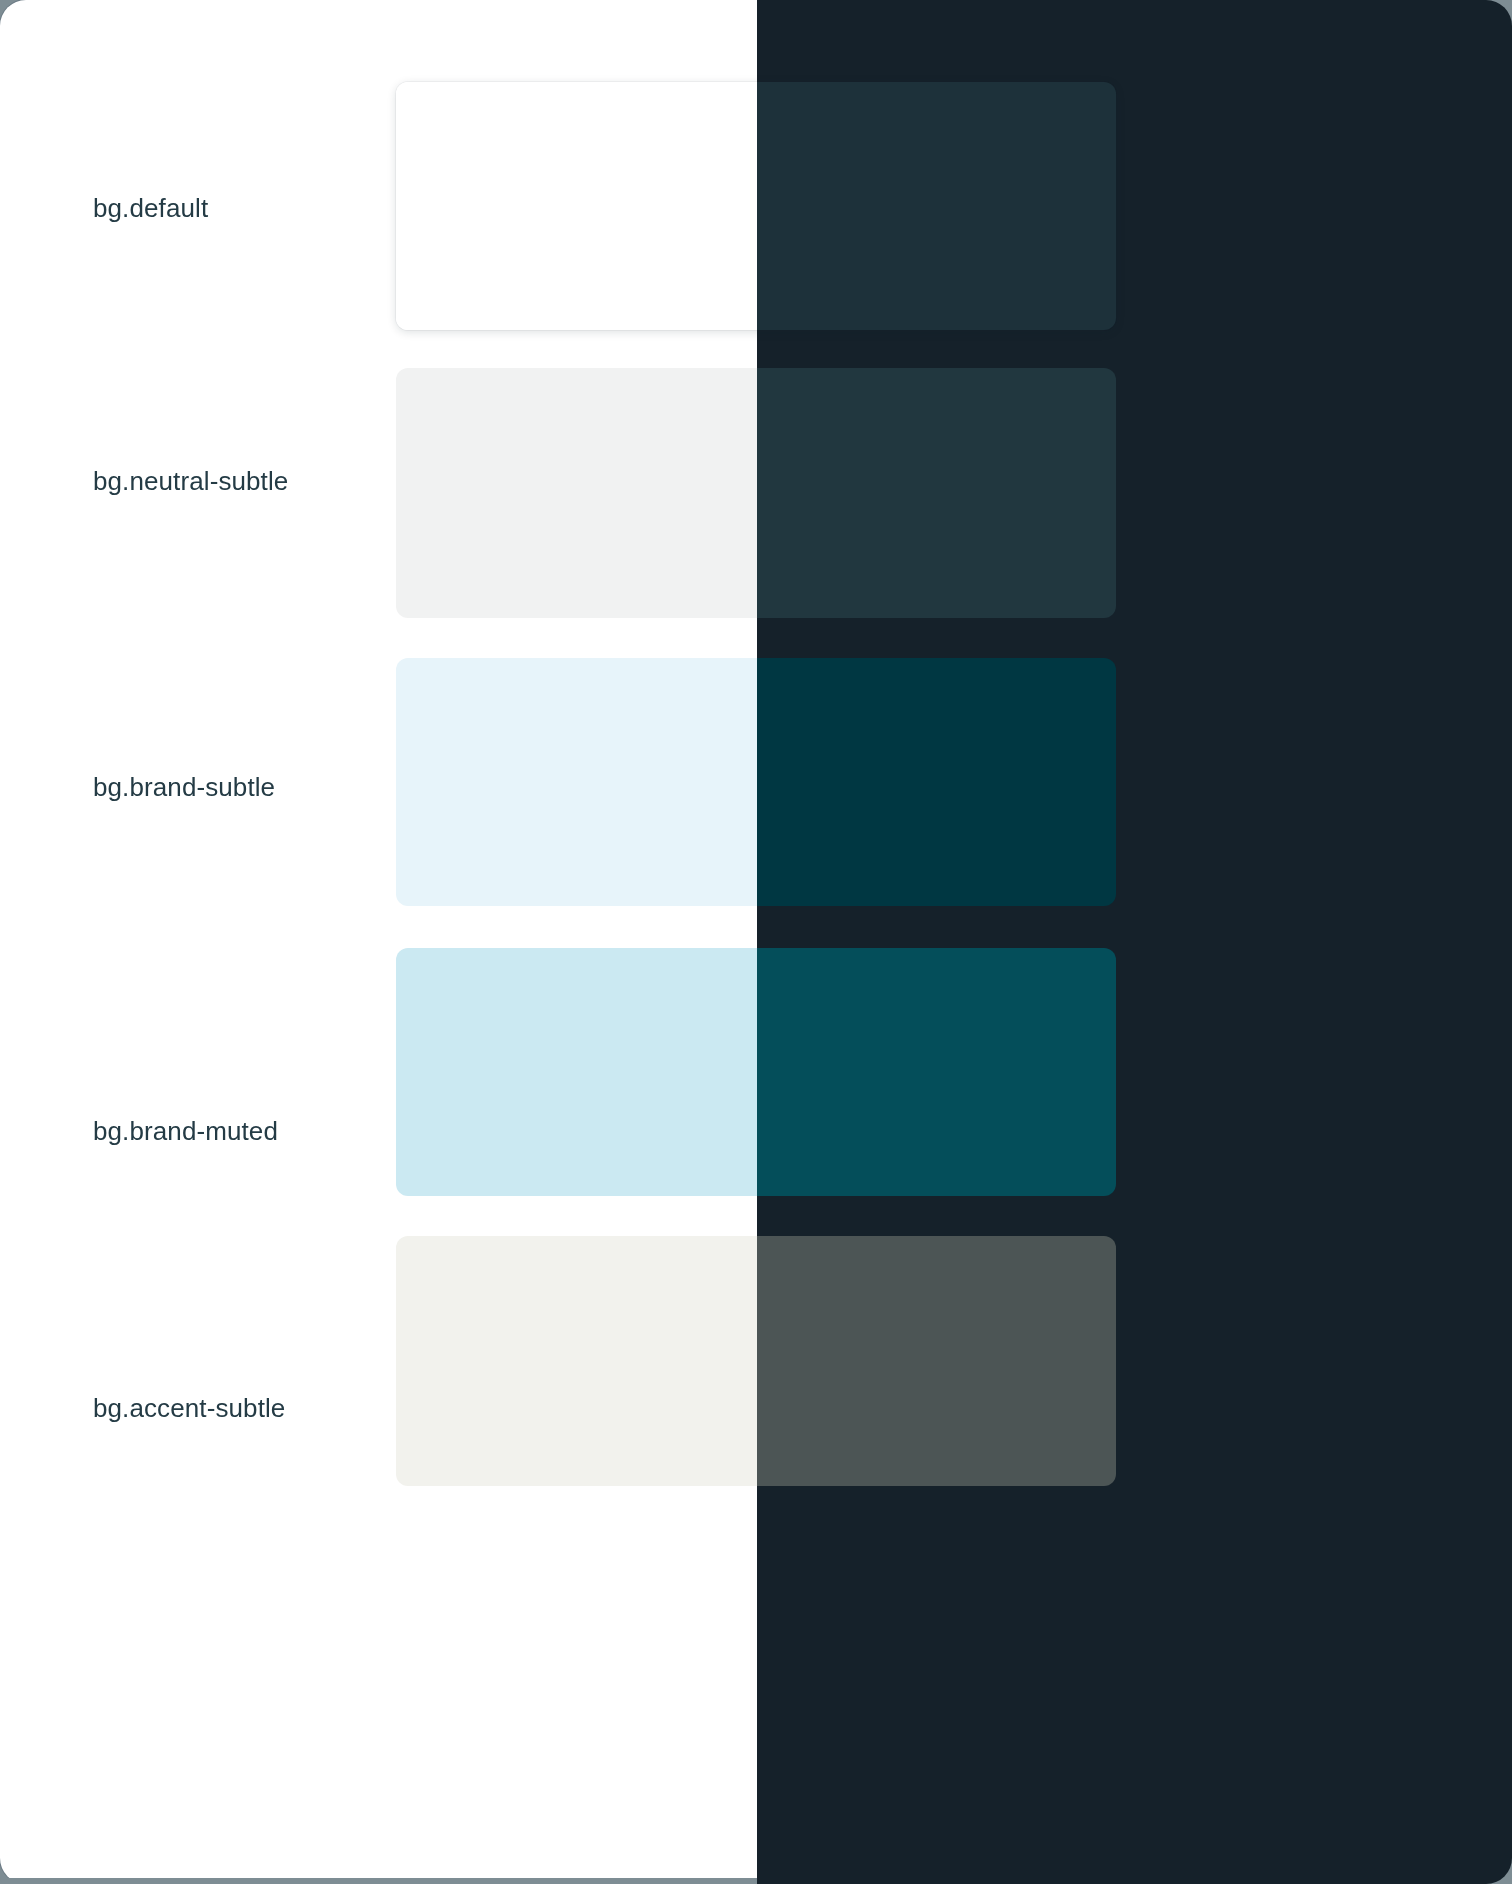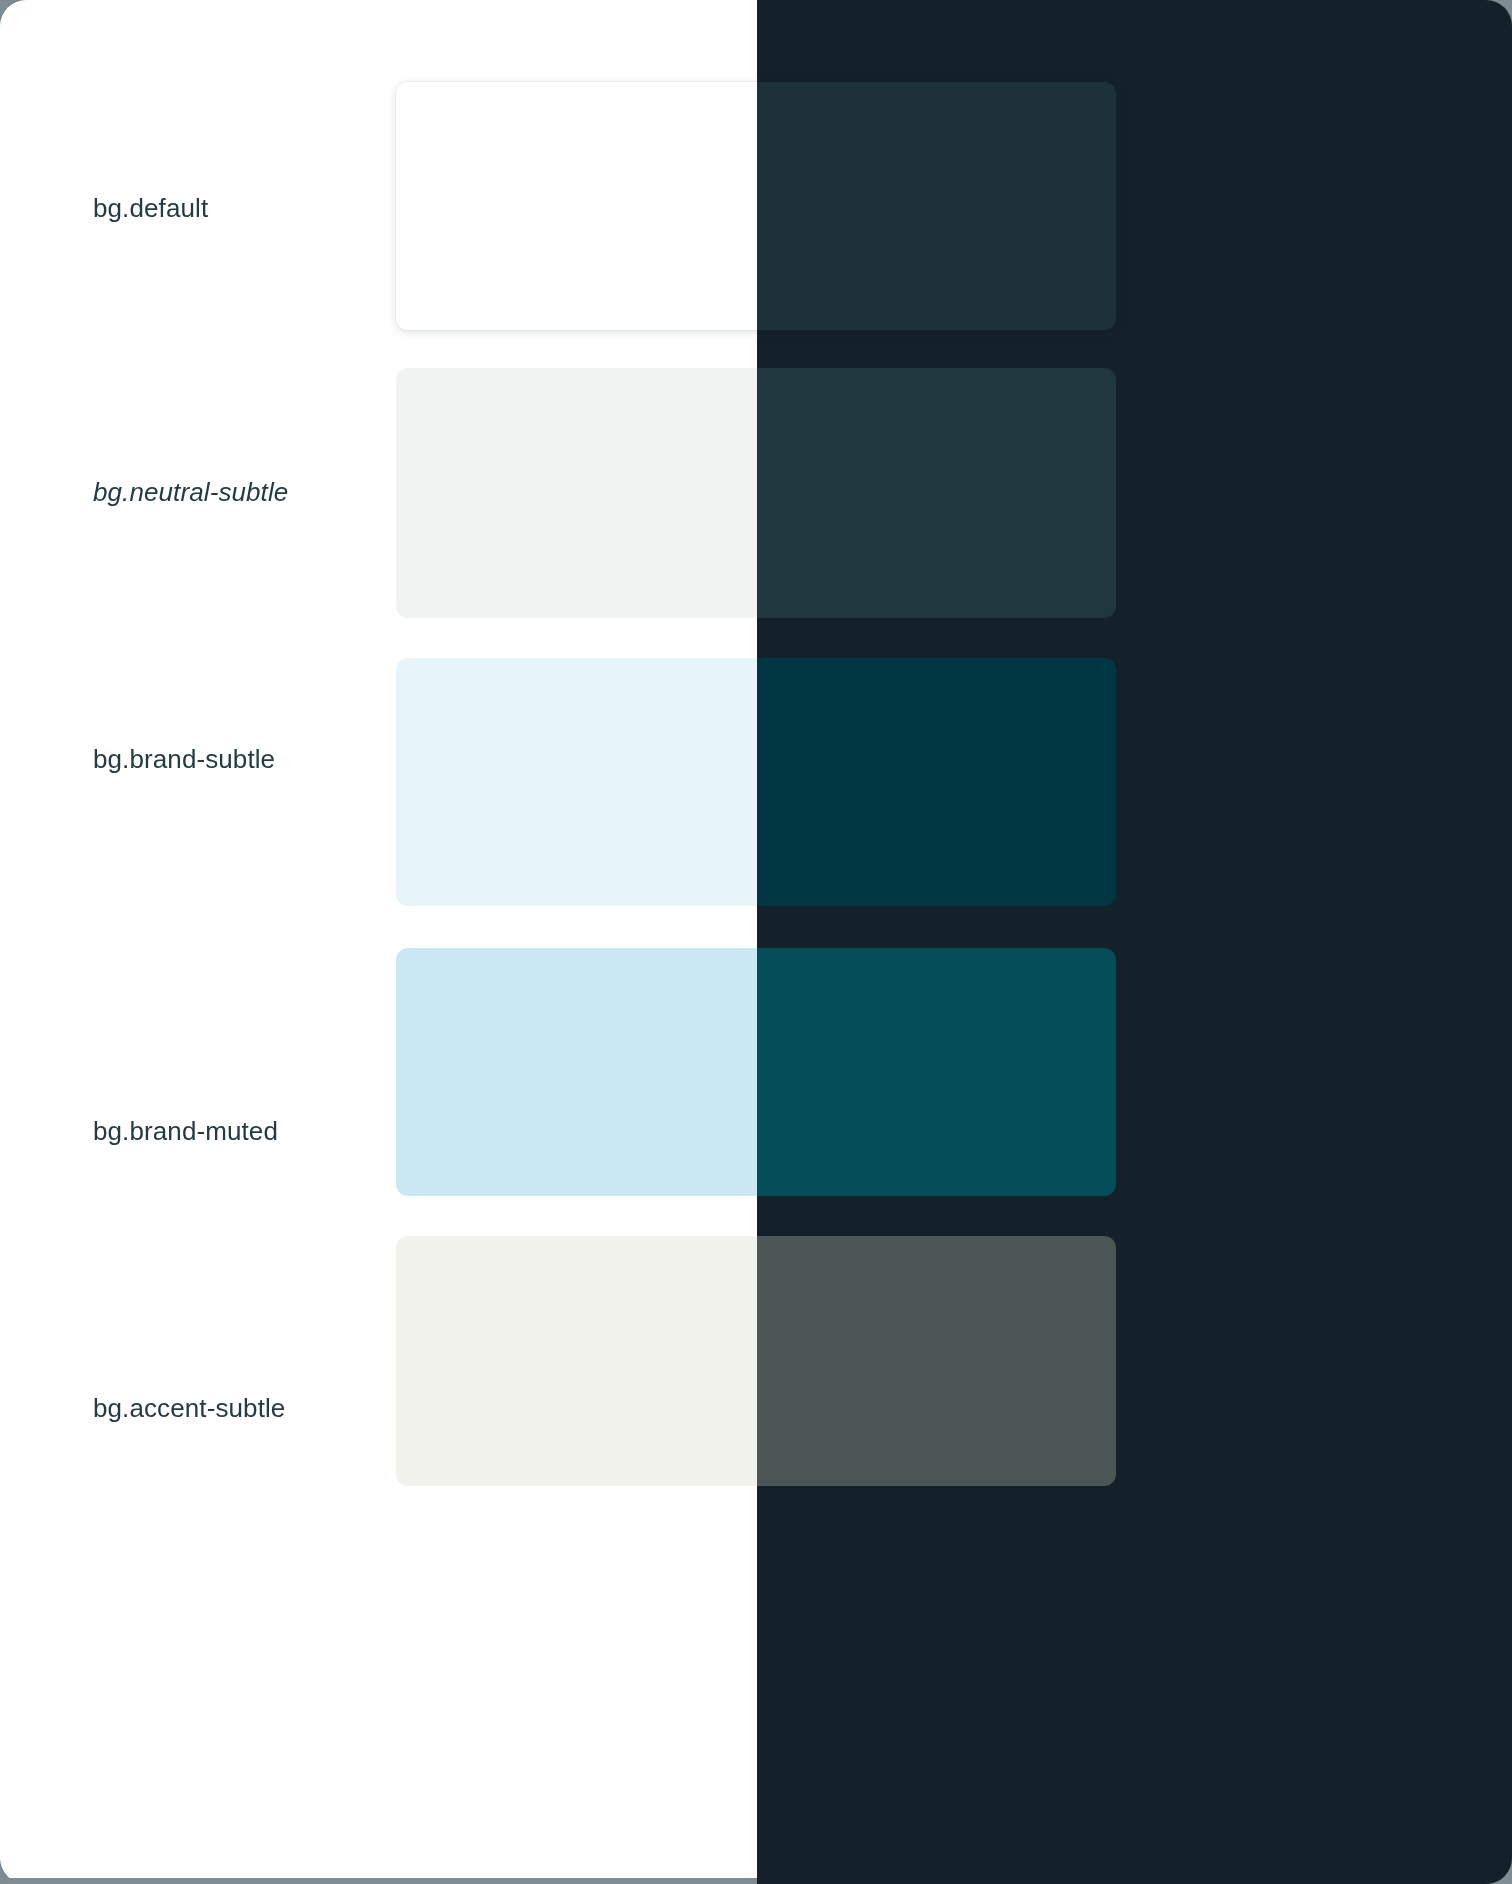--- a/index.html
+++ b/index.html
@@ -112,28 +112,28 @@
           <div class="swatch-half light" style="background: rgb(255, 255, 255);"></div>
           <div class="swatch-half dark" style="background: rgb(29, 49, 58);"></div>
         </div>
         <div class="row-label" style="top: 192px;">bg.default</div>
       </div>
       <div class="row" style="top: 0px;">
         <div class="swatch" id="swatch-1" style="top: 368px; height: 250px;">
           <div class="swatch-half light" style="background: rgb(241, 242, 242);"></div>
           <div class="swatch-half dark" style="background: rgb(33, 55, 63);"></div>
         </div>
-        <div class="row-label" style="top: 476px; font-style: italic;">bg.neutral-subtle</div>
+        <div class="row-label" style="top: 465px;">bg.neutral-subtle</div>
       </div>
       <div class="row" style="top: 0px;">
         <div class="swatch" id="swatch-2" style="top: 658px; height: 248px;">
           <div class="swatch-half light" style="background: rgb(231, 244, 250);"></div>
           <div class="swatch-half dark" style="background: rgb(0, 55, 66);"></div>
         </div>
-        <div class="row-label" style="top: 743px;">bg.brand-subtle</div>
+        <div class="row-label" style="top: 771px;">bg.brand-subtle</div>
       </div>
       <div class="row" style="top: 0px;">
         <div class="swatch" id="swatch-3" style="top: 948px; height: 248px;">
           <div class="swatch-half light" style="background: rgb(203, 233, 242);"></div>
           <div class="swatch-half dark" style="background: rgb(4, 78, 90);"></div>
         </div>
         <div class="row-label" style="top: 1115px;">bg.brand-muted</div>
       </div>
       <div class="row" style="top: 0px;">
         <div class="swatch" id="swatch-4" style="top: 1236px; height: 250px;">

